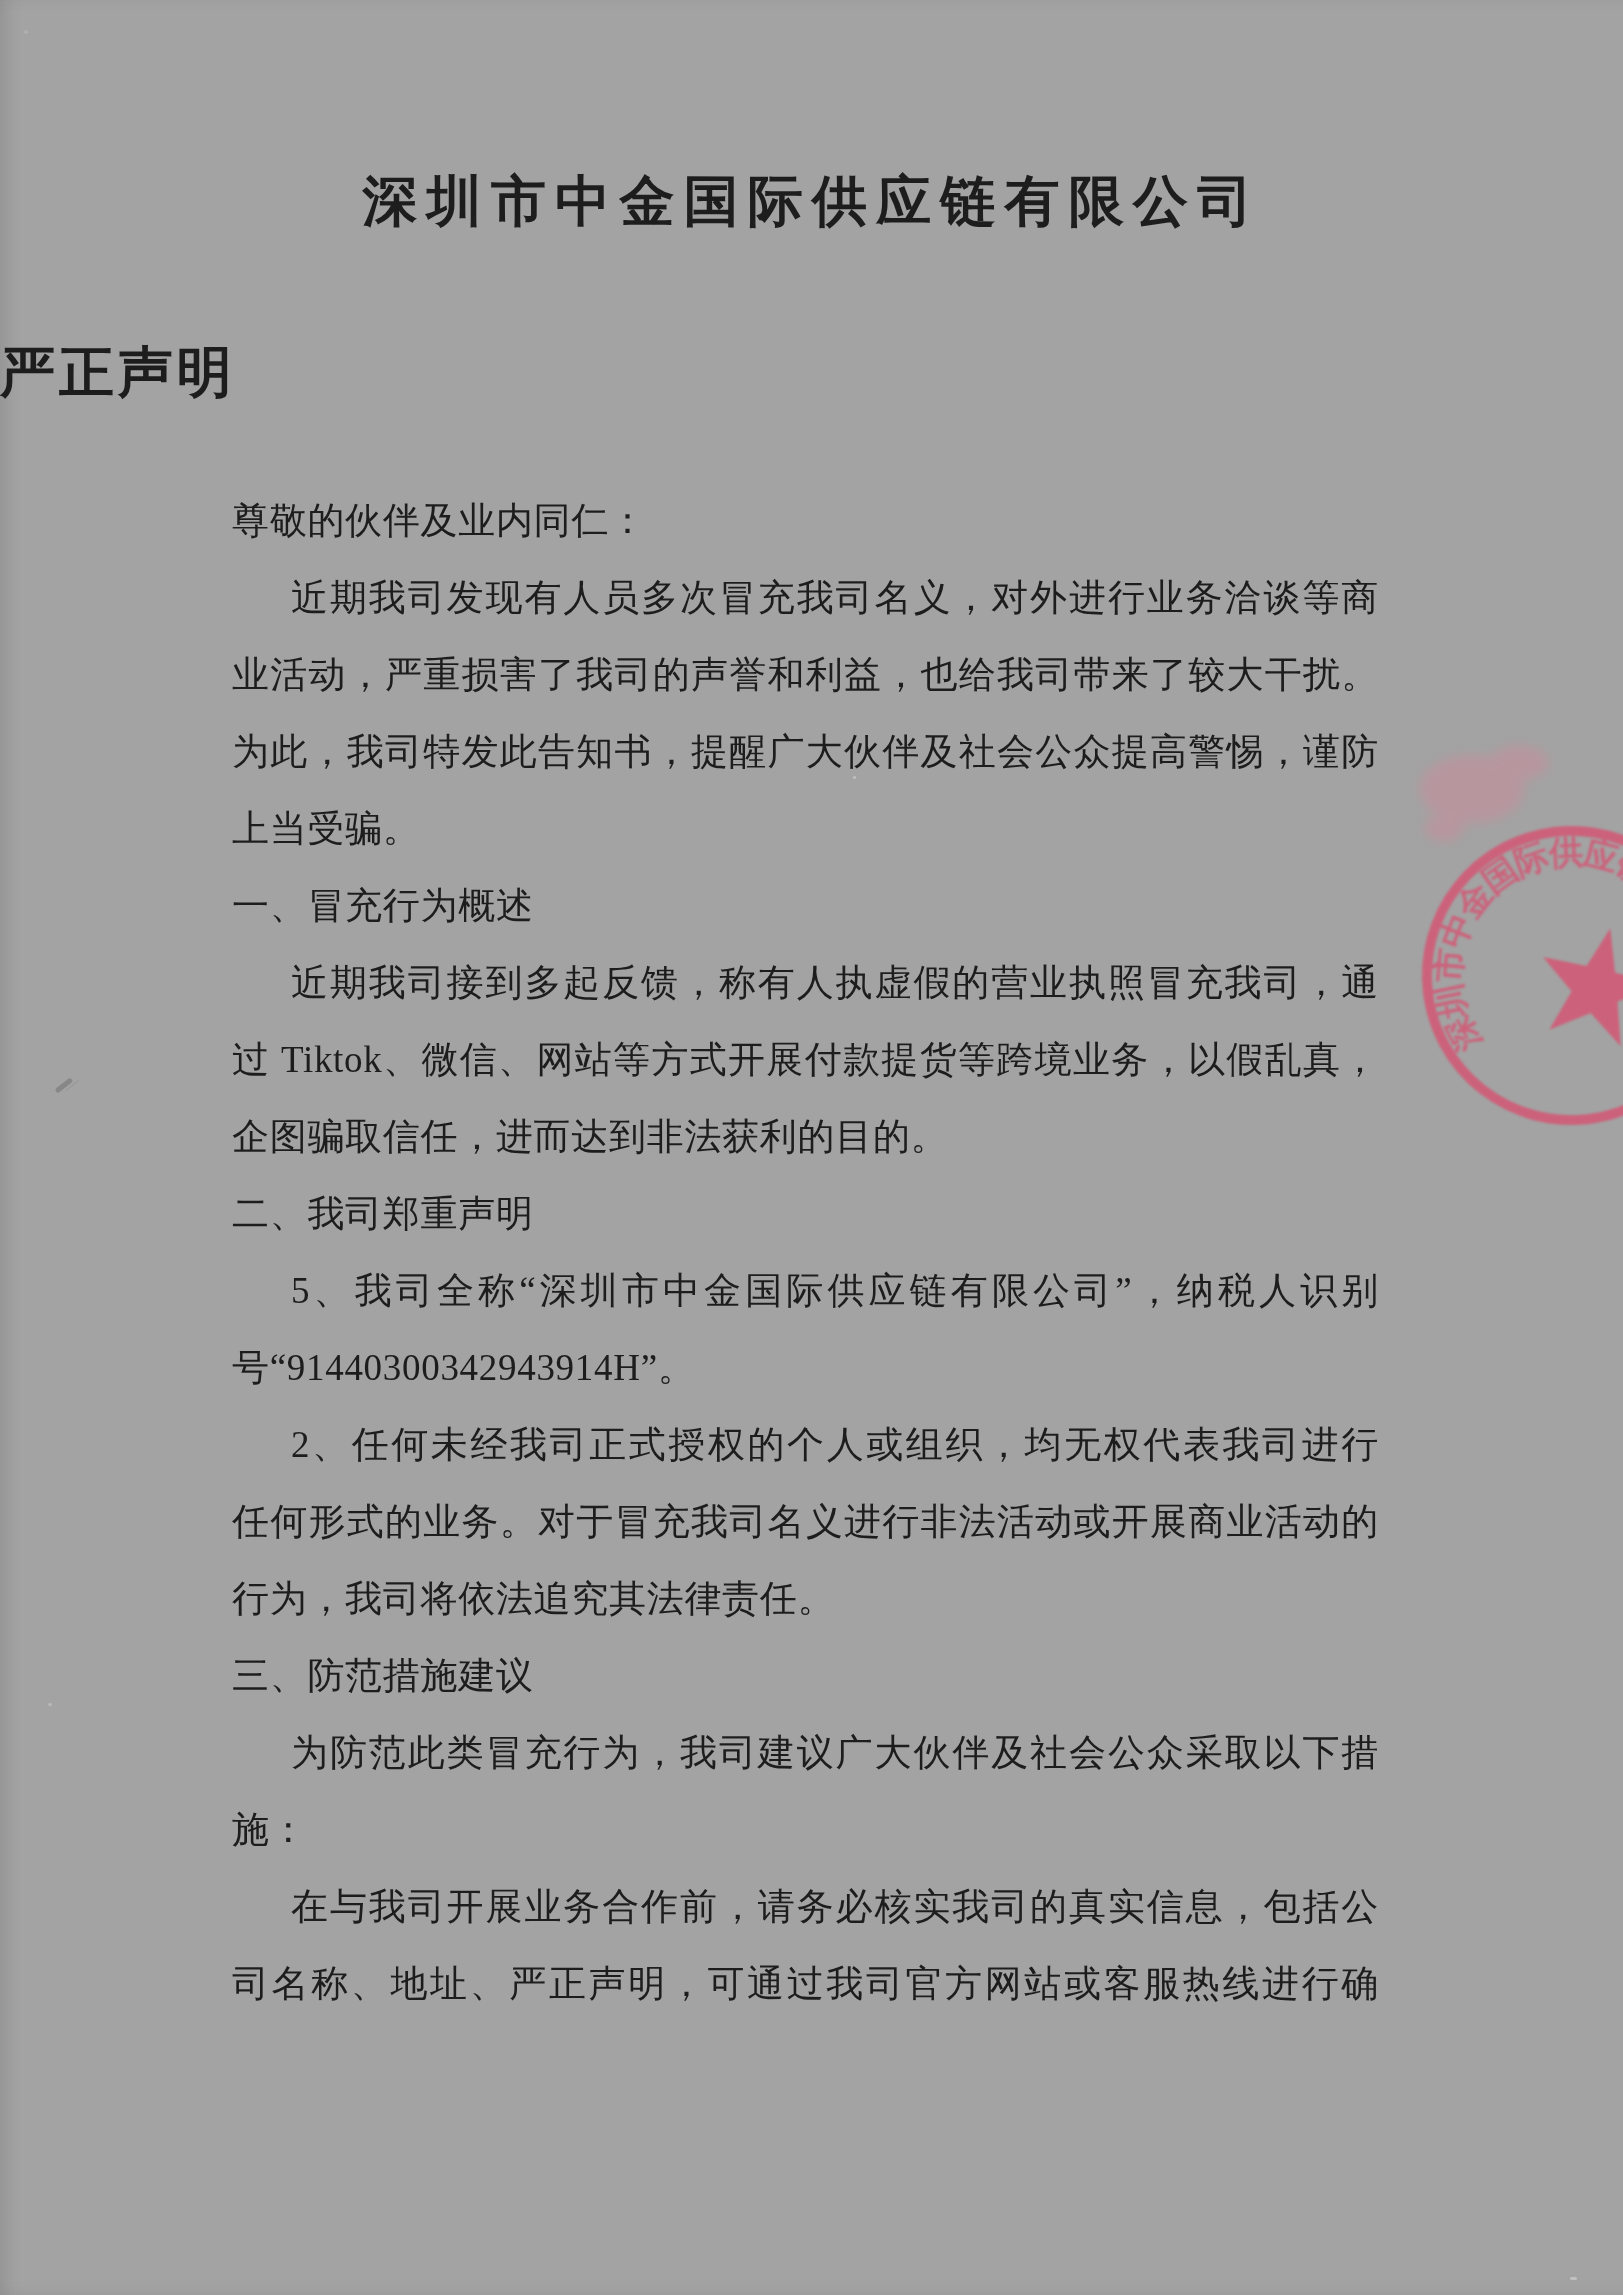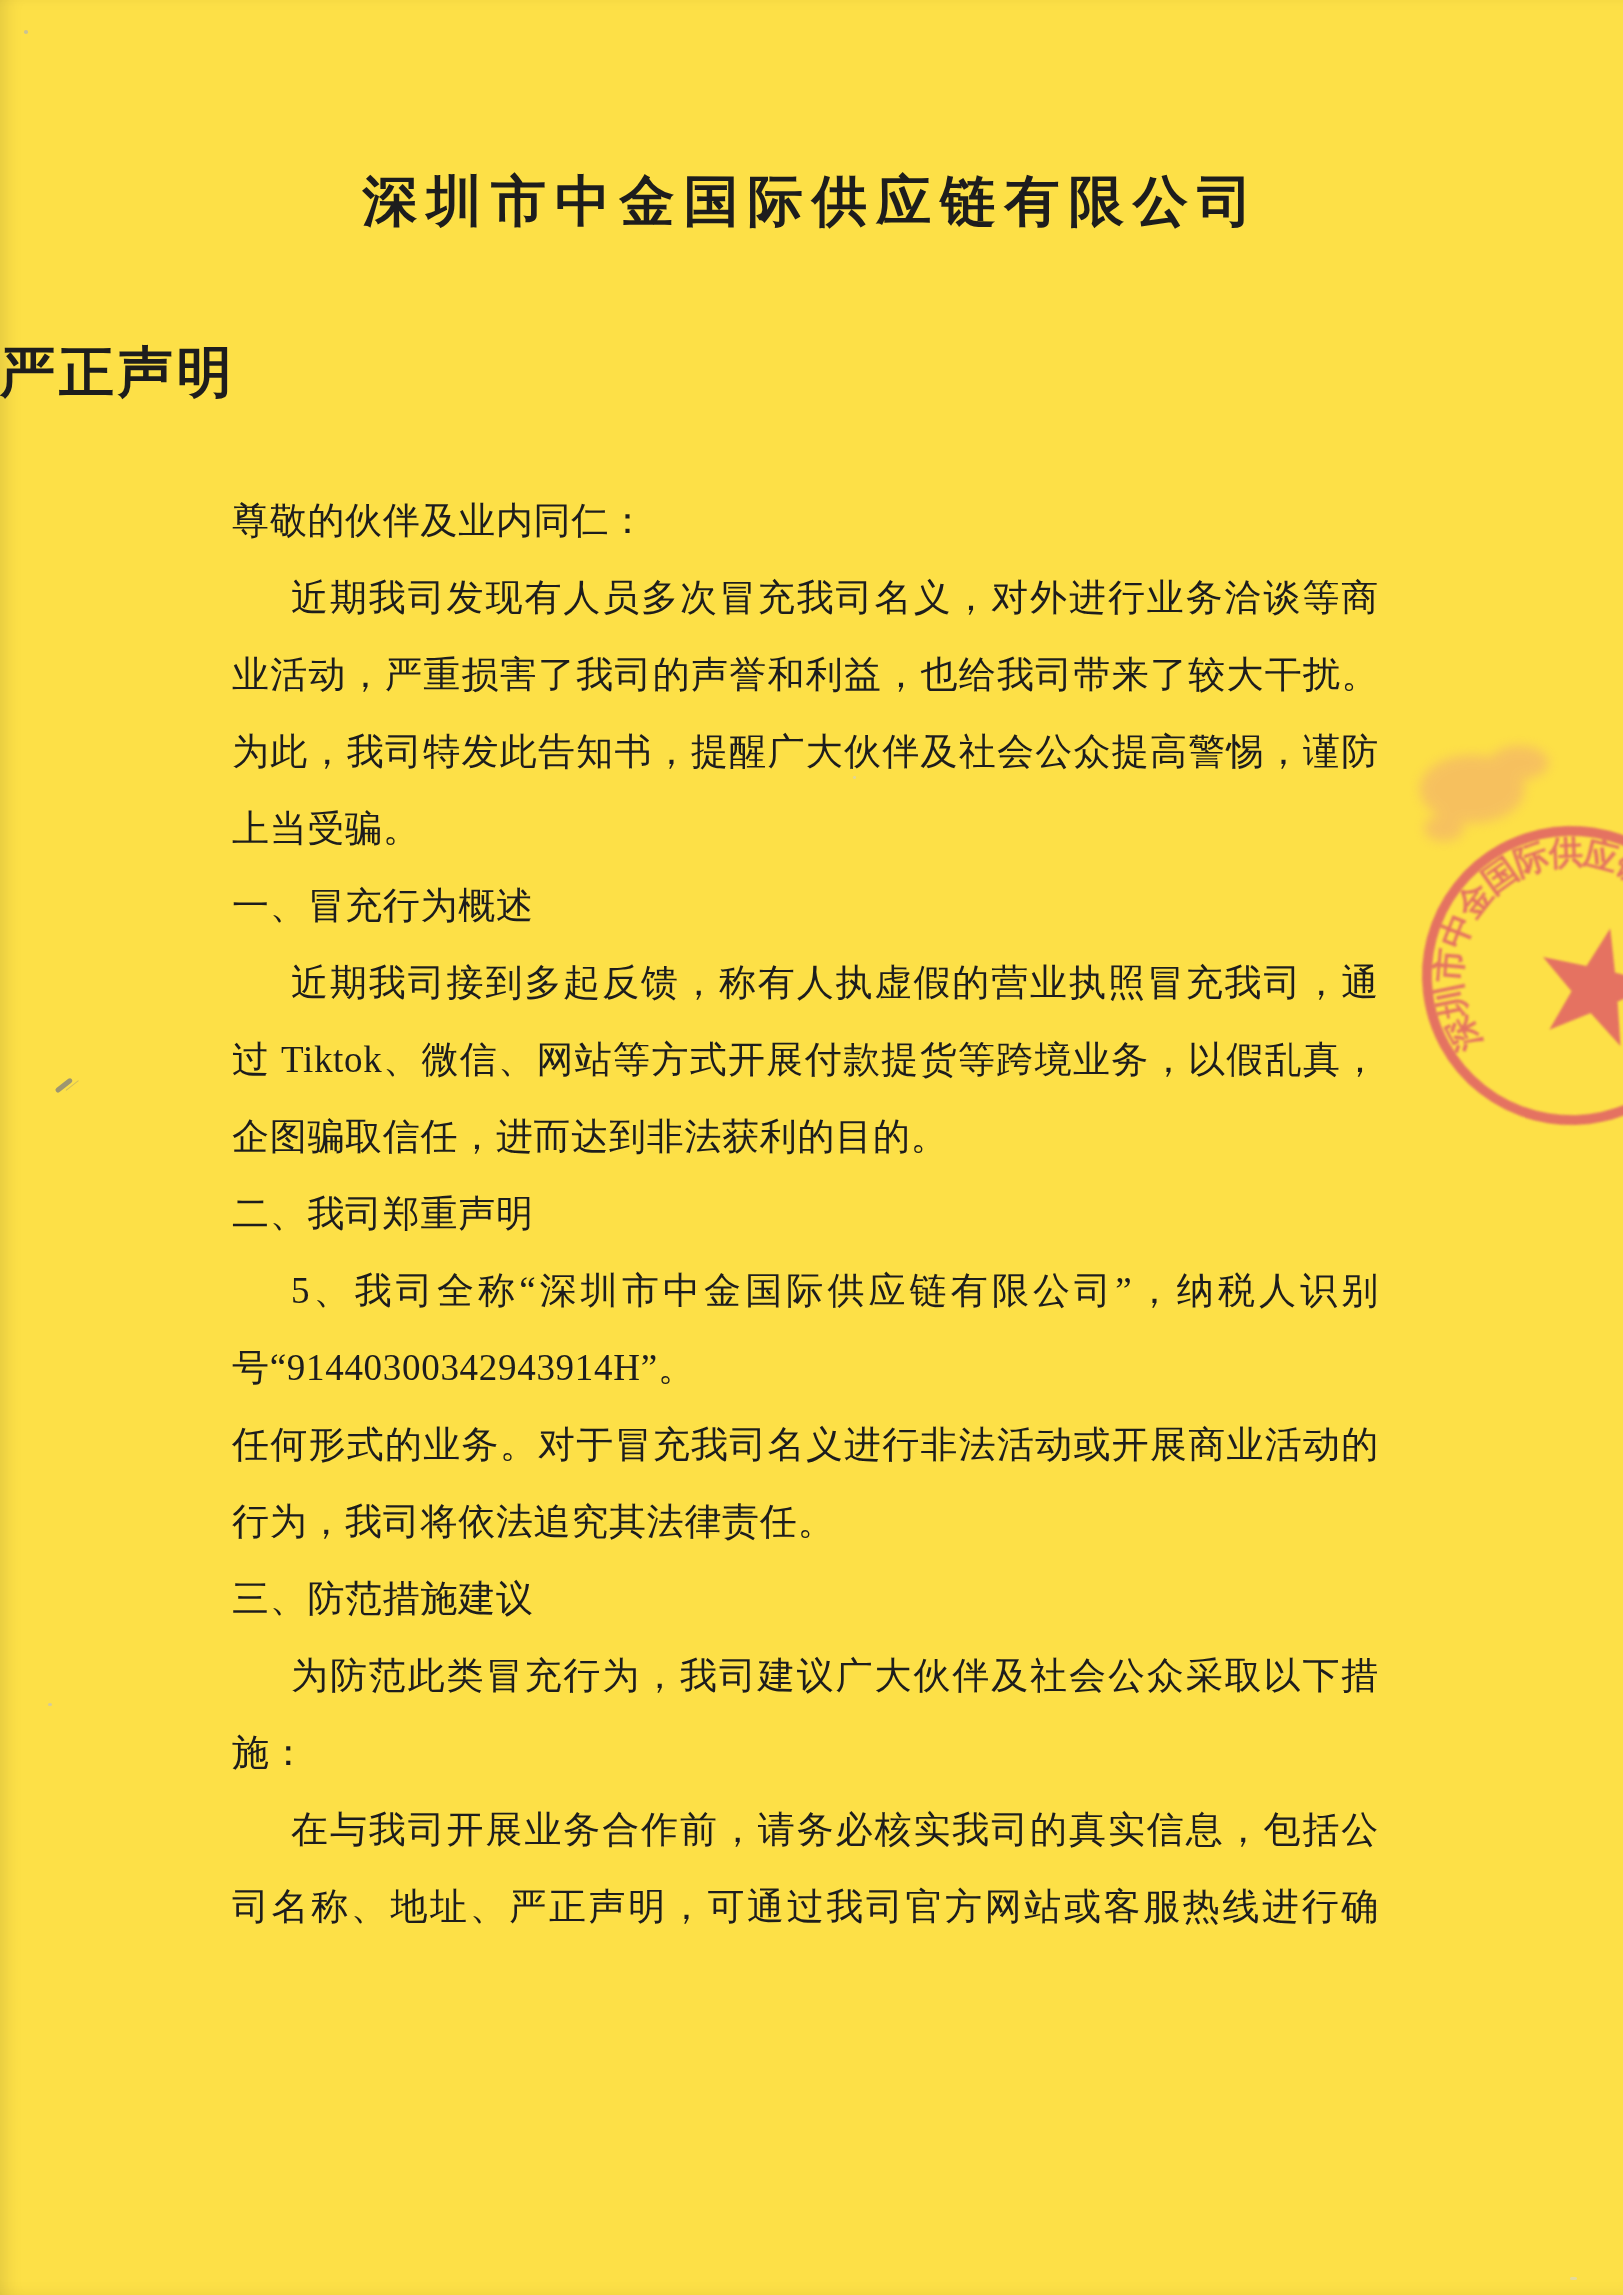--- a/index.html
+++ b/index.html
@@ -1,19 +1,19 @@
 <!DOCTYPE html>
 <html style="--ink: #1d1d1d;font-size:10.5px"><head>
 <meta charset="utf-8">
 <style>
   html,body{margin:0;padding:0;background:#ffffff;}
   .page{
     position:relative;
     width:1624px;height:2295px;
-    background:#fde047;
+    background:#a3a3a3;
     overflow:hidden;
     font-family:"Liberation Serif","DejaVu Serif",serif;
     color:var(--ink,#1d1d1d);
     box-shadow:inset 18.3px 0 19.6px -14.4px rgba(0,0,0,0.12),
                inset 0 -14.4px 15.7px -13px rgba(0,0,0,0.05),
                inset 0 13px 14.4px -13px rgba(0,0,0,0.04);
   }
   .title{
     position:absolute;
     top:162px;left:0;right:0;
@@ -85,20 +85,21 @@
       <div class="line fill">业活动，严重损害了我司的声誉和利益，也给我司带来了较大干扰。</div>
       <div class="line fill">为此，我司特发此告知书，提醒广大伙伴及社会公众提高警惕，谨防</div>
       <div class="line">上当受骗。</div>
       <div class="line">一、冒充行为概述</div>
       <div class="line indent fill">近期我司接到多起反馈，称有人执虚假的营业执照冒充我司，通</div>
       <div class="line fill">过 Tiktok、微信、网站等方式开展付款提货等跨境业务，以假乱真，</div>
       <div class="line">企图骗取信任，进而达到非法获利的目的。</div>
       <div class="line">二、我司郑重声明</div>
       <div class="line indent fill">5、我司全称“深圳市中金国际供应链有限公司”，纳税人识别</div>
       <div class="line">号“91440300342943914H”。</div>
+      <div class="line indent fill">2、任何未经我司正式授权的个人或组织，均无权代表我司进行</div>
       <div class="line fill">任何形式的业务。对于冒充我司名义进行非法活动或开展商业活动的</div>
       <div class="line">行为，我司将依法追究其法律责任。</div>
       <div class="line">三、防范措施建议</div>
       <div class="line indent fill">为防范此类冒充行为，我司建议广大伙伴及社会公众采取以下措</div>
       <div class="line">施：</div>
       <div class="line indent fill">在与我司开展业务合作前，请务必核实我司的真实信息，包括公</div>
       <div class="line fill">司名称、地址、严正声明，可通过我司官方网站或客服热线进行确</div>
     </div>
 
   <svg class="seal-svg" viewBox="2100 1040 800 900" aria-hidden="true">

